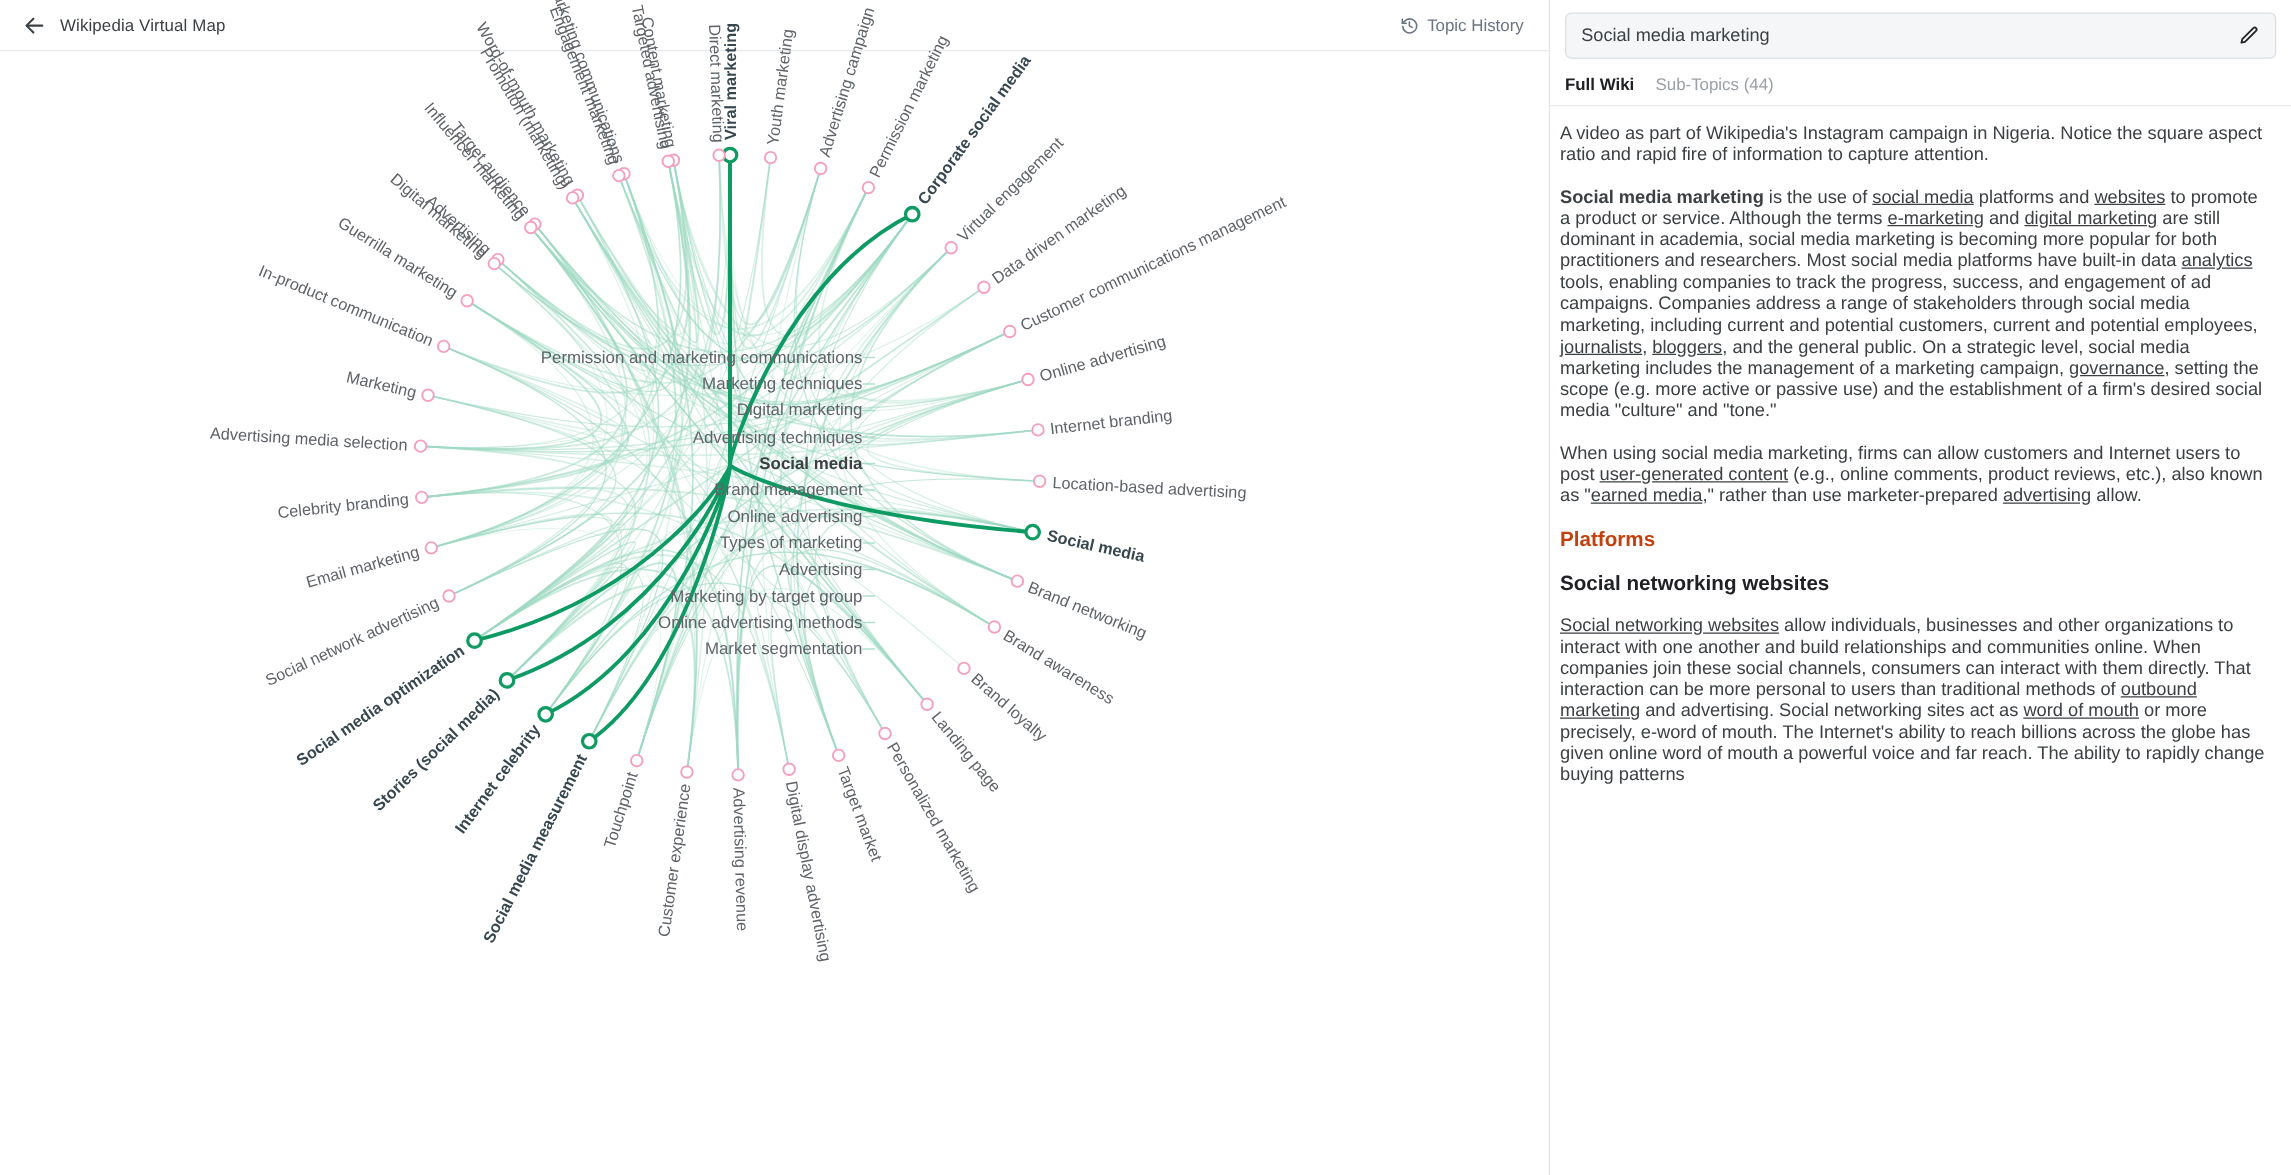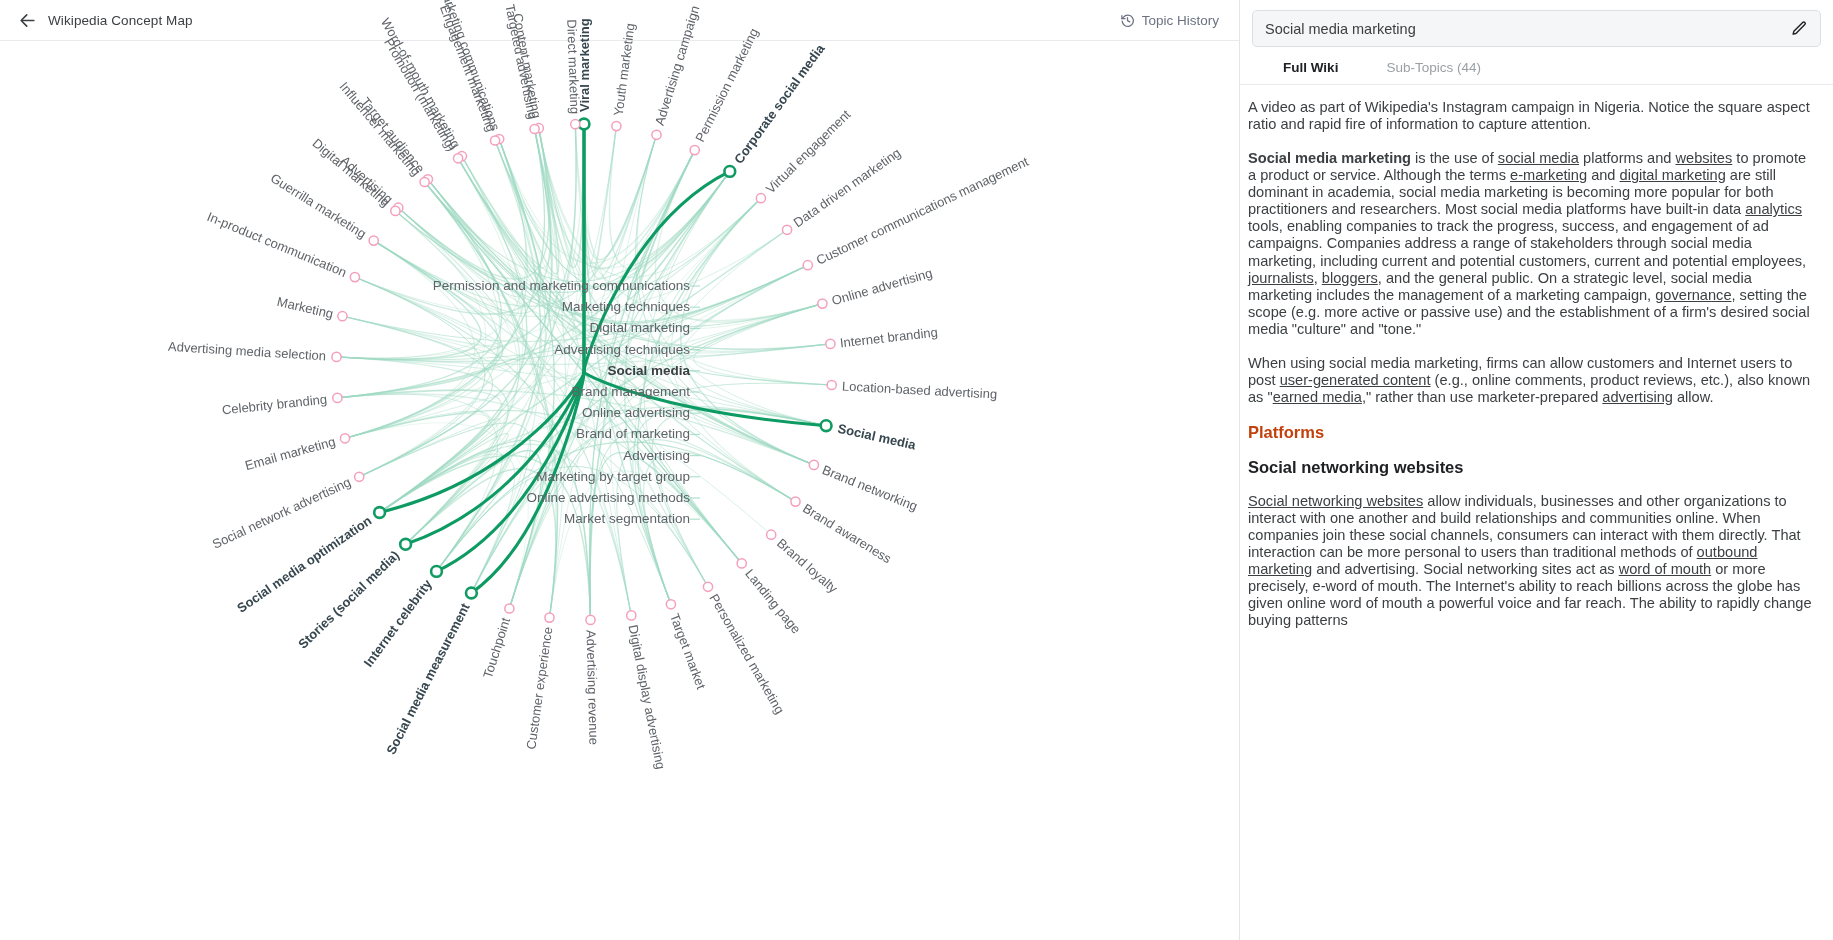--- a/index.html
+++ b/index.html
@@ -126,21 +126,20 @@
   .tabs {
     display: flex; align-items: center;
     gap: 17px;
     padding: 13px 12px 9px 12px;
     border-bottom: 1px solid #e8eaed;
   }
   .tab {
     font-size: 13.5px;
     color: #9aa0a6;
     cursor: pointer;
-    margin-left: 31px;
   }
   .tab.active {
     color: #202124;
     font-weight: bold;
   }
   .side-body {
     padding: 14px 20px 0 8px;
     height: 862px;
     overflow: hidden;
   }
@@ -176,21 +175,21 @@
 
   <div class="map-pane">
 
     <div class="topbar">
       <div class="back-btn">
         <svg width="19" height="19" viewBox="0 0 24 24" fill="none" stroke="#3c4043" stroke-width="2.1" stroke-linecap="round" stroke-linejoin="round">
           <line x1="20" y1="12" x2="5" y2="12"></line>
           <polyline points="11,19 4,12 11,5"></polyline>
         </svg>
       </div>
-      <div class="app-title">Wikipedia Concept Map</div>
+      <div class="app-title">Wikipedia Virtual Map</div>
       <div class="topbar-right">
         <span>
           <svg width="15" height="15" viewBox="0 0 24 24" fill="none" stroke="#6b7280" stroke-width="2" stroke-linecap="round" stroke-linejoin="round">
             <polyline points="3 4 3 9 8 9"></polyline>
             <path d="M3.5 13a9 9 0 1 0 2.1-6.4L3 9"></path>
             <polyline points="12 7.5 12 12.2 15.6 14.2"></polyline>
           </svg>
         </span>
         <span>Topic History</span>
       </div>
@@ -437,21 +436,21 @@
           </g>
         </svg>
       <div class="center-col" id="center-col">
           <div class="center-item" style="top: 245px;">Permission and marketing communications</div>
           <div class="center-item" style="top: 266.2px;">Marketing techniques</div>
           <div class="center-item" style="top: 287.4px;">Digital marketing</div>
           <div class="center-item" style="top: 308.6px;">Advertising techniques</div>
           <div class="center-item selected" style="top: 329.8px;">Social media</div>
           <div class="center-item" style="top: 351px;">Brand management</div>
           <div class="center-item" style="top: 372.2px;">Online advertising</div>
-          <div class="center-item" style="top: 393.4px;">Brand of marketing</div>
+          <div class="center-item" style="top: 393.4px;">Types of marketing</div>
           <div class="center-item" style="top: 414.6px;">Advertising</div>
           <div class="center-item" style="top: 435.8px;">Marketing by target group</div>
           <div class="center-item" style="top: 457px;">Online advertising methods</div>
           <div class="center-item" style="top: 478.2px;">Market segmentation</div>
         </div>
       <div id="radial-labels">
           <div class="radial-label hl" style="left: 584px; top: 71px; transform: translate(0px, -50%) rotate(-90deg);">Viral marketing</div>
           <div class="radial-label flip" style="left: 536.983px; top: 77.3202px; transform: translate(-100%, -50%) rotate(79.5deg);">Content marketing</div>
           <div class="radial-label flip" style="left: 495.759px; top: 88.5593px; transform: translate(-100%, -50%) rotate(70deg);">Marketing communications</div>
           <div class="radial-label flip" style="left: 456.955px; top: 106.448px; transform: translate(-100%, -50%) rotate(60.5deg);">Word-of-mouth marketing</div>

